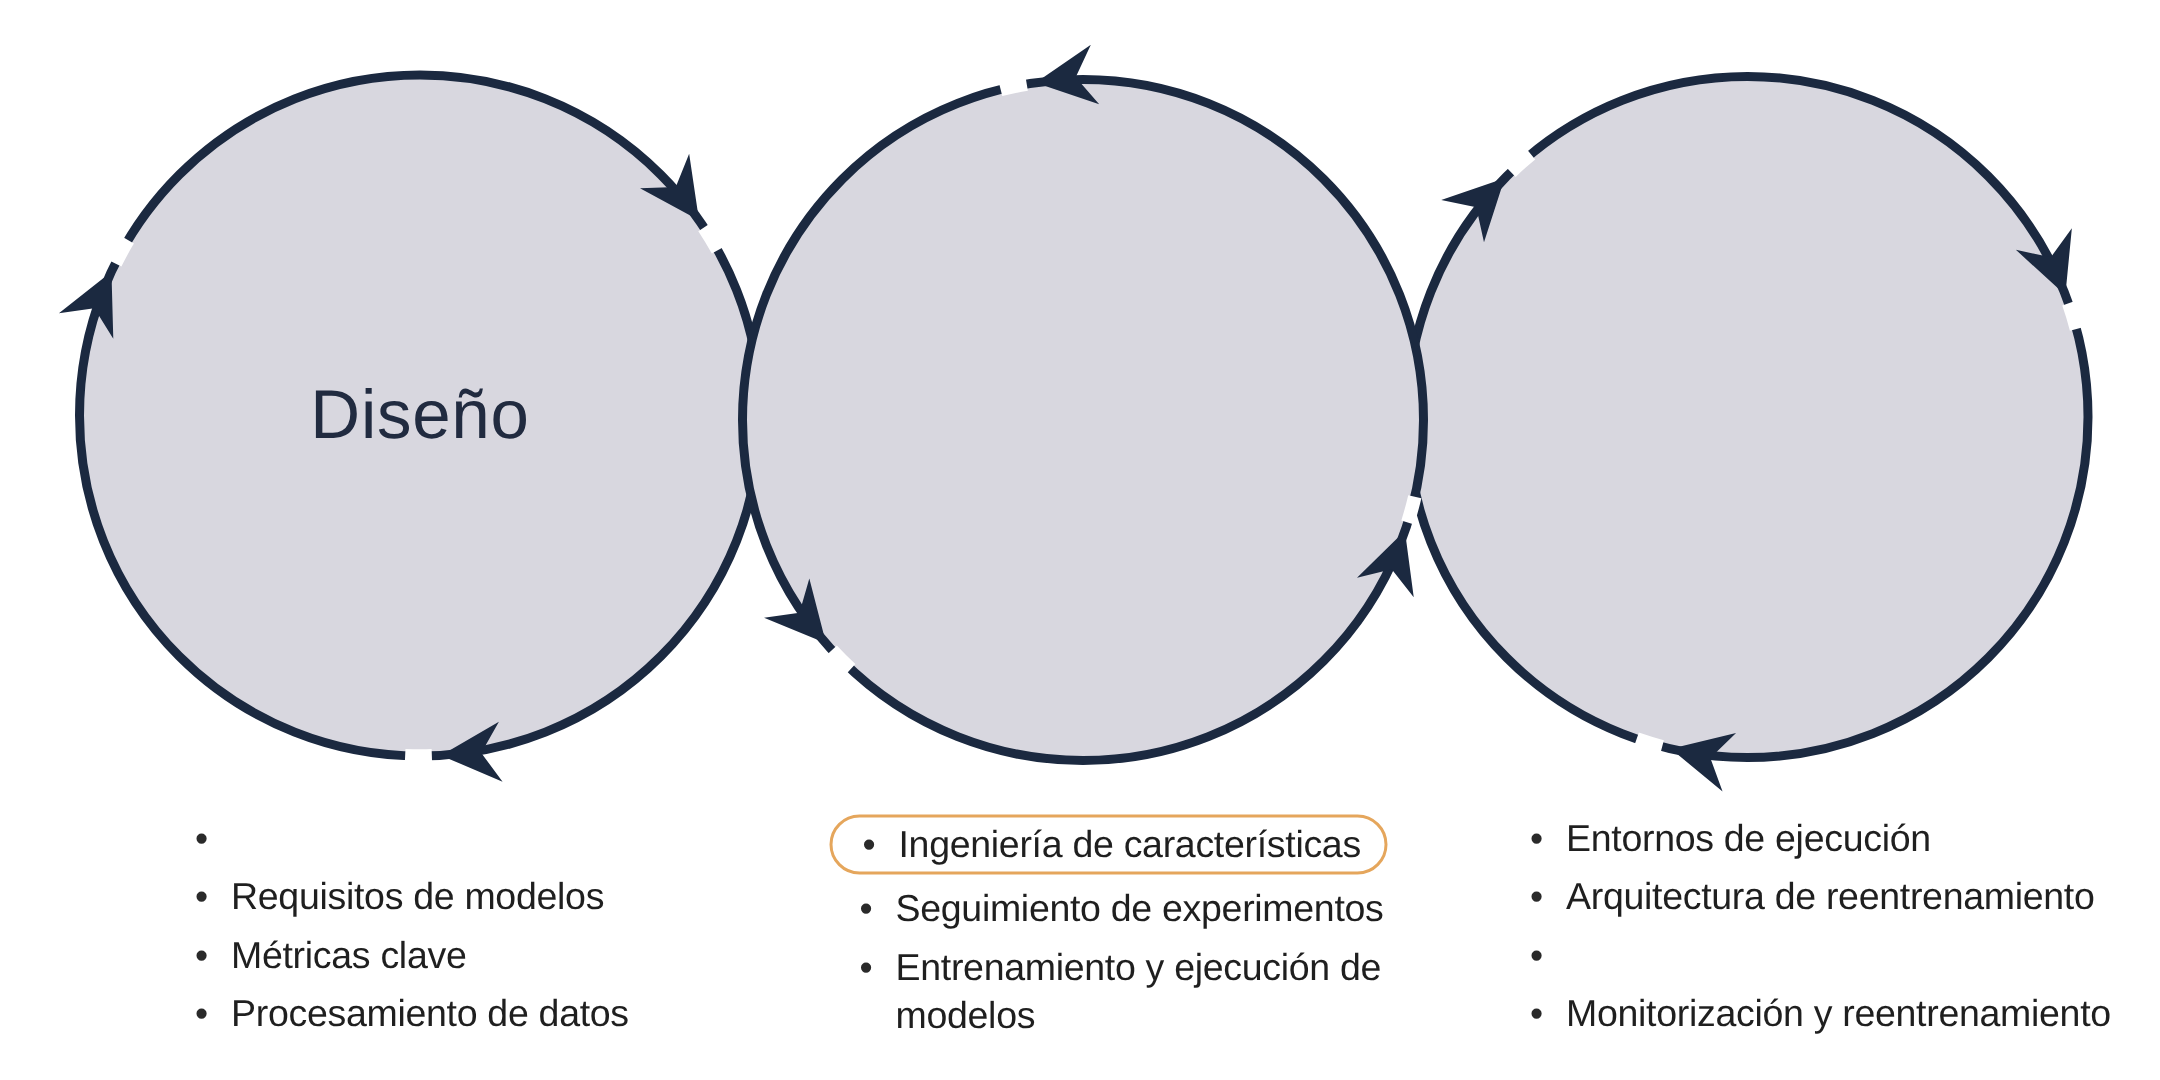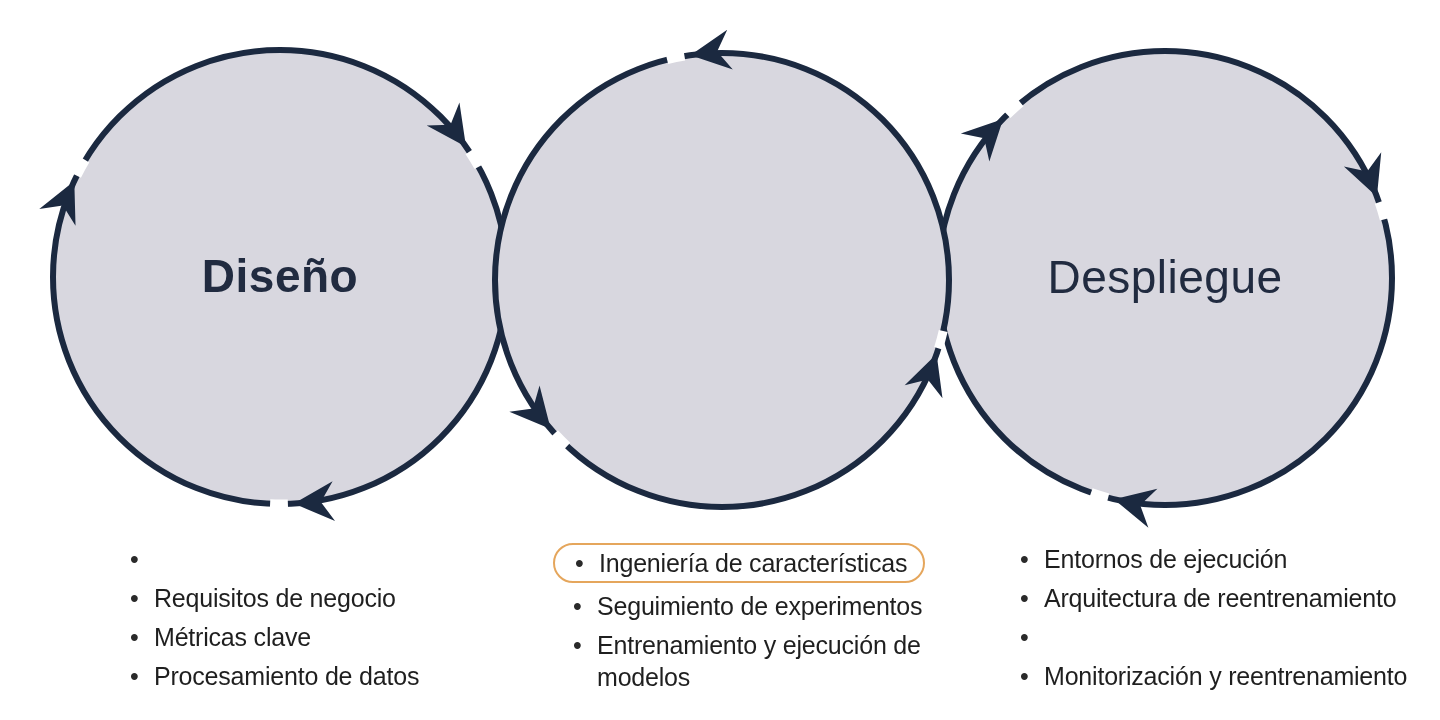--- a/index.html
+++ b/index.html
@@ -29,21 +29,21 @@
   .ah{fill:var(--arrow);stroke:none;}
   .stage-label{
     position:absolute;
     width:400px;height:60px;line-height:60px;
     text-align:center;
     font-size:46px;
     font-weight:500;
     color:var(--title-text);
     letter-spacing:0.5px;
   }
-  .stage-label.l0{left:80px;top:246px;font-weight:bold;}
+  .stage-label.l0{left:80px;top:246px;}
   .stage-label.l1{left:522px;top:249px;}
   .stage-label.l2{left:965px;top:247px;}
   ul.stage-list{
     position:absolute;top:543px;
     list-style:none;margin:0;padding:0;
     font-size:25px;line-height:32px;letter-spacing:-0.2px;
     color:var(--list-text);
   }
   ul.list-0{left:110px;width:420px;}
   ul.list-1{left:553px;width:412px;}
@@ -97,29 +97,28 @@
       <path class="gap" d="M684.5,56.1 A227,227 0 0 0 667.1,59.7"></path>
       <path class="gap" d="M554.6,433.4 A227,227 0 0 0 567.2,446.0"></path>
       <path class="gap" d="M938.5,348.3 A227,227 0 0 0 943.2,331.1"></path>
       <path class="ah" d="M0,0 L-40,20 L-27,0 L-40,-20 Z" transform="translate(690.4,55.2) rotate(172)"></path>
       <path class="ah" d="M0,0 L-40,20 L-27,0 L-40,-20 Z" transform="translate(550.7,428.9) rotate(49)"></path>
       <path class="ah" d="M0,0 L-40,20 L-27,0 L-40,-20 Z" transform="translate(936.6,353.9) rotate(289)"></path>
     </g>
   </svg>
 
   <div class="stage-label l0">Diseño</div>
-  <div class="stage-label l2">Despliegue</div>
 
   <ul class="stage-list list-0">
     <li>
       <span class="bullet">•</span>
     </li>
     <li>
       <span class="bullet">•</span>
-      <span>Requisitos de negocio</span>
+      <span>Requisitos de modelos</span>
     </li>
     <li>
       <span class="bullet">•</span>
       <span>Métricas clave</span>
     </li>
     <li>
       <span class="bullet">•</span>
       <span>Procesamiento de datos</span>
     </li>
   </ul>

